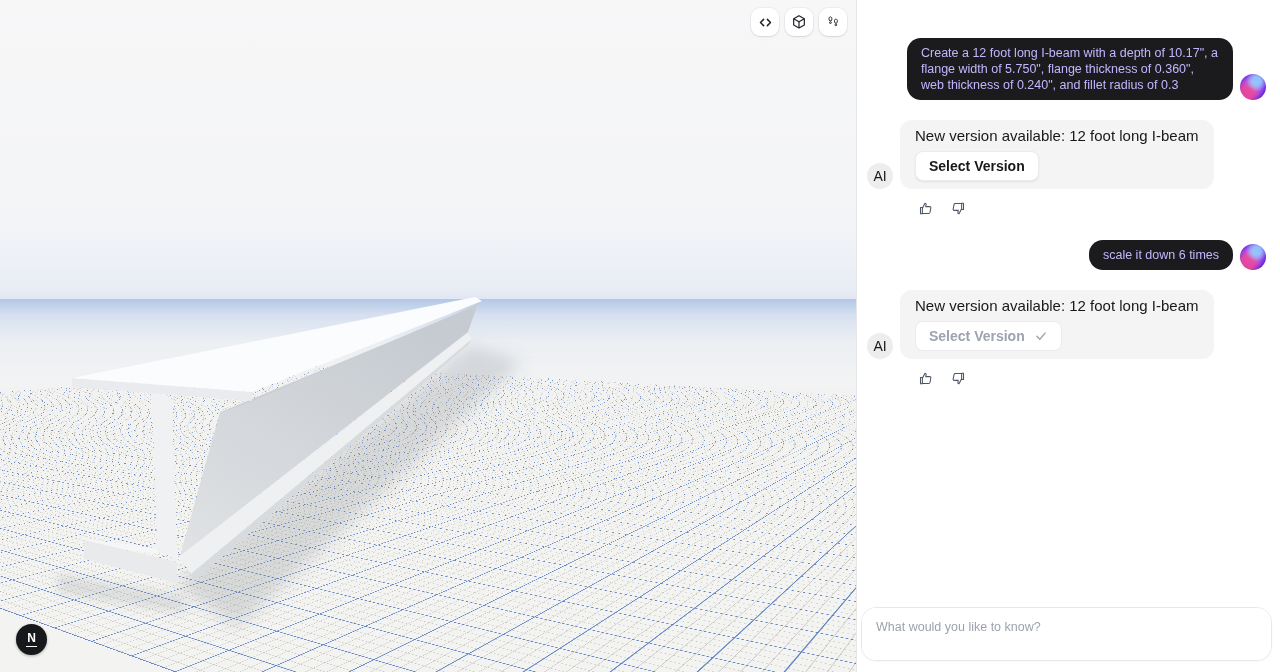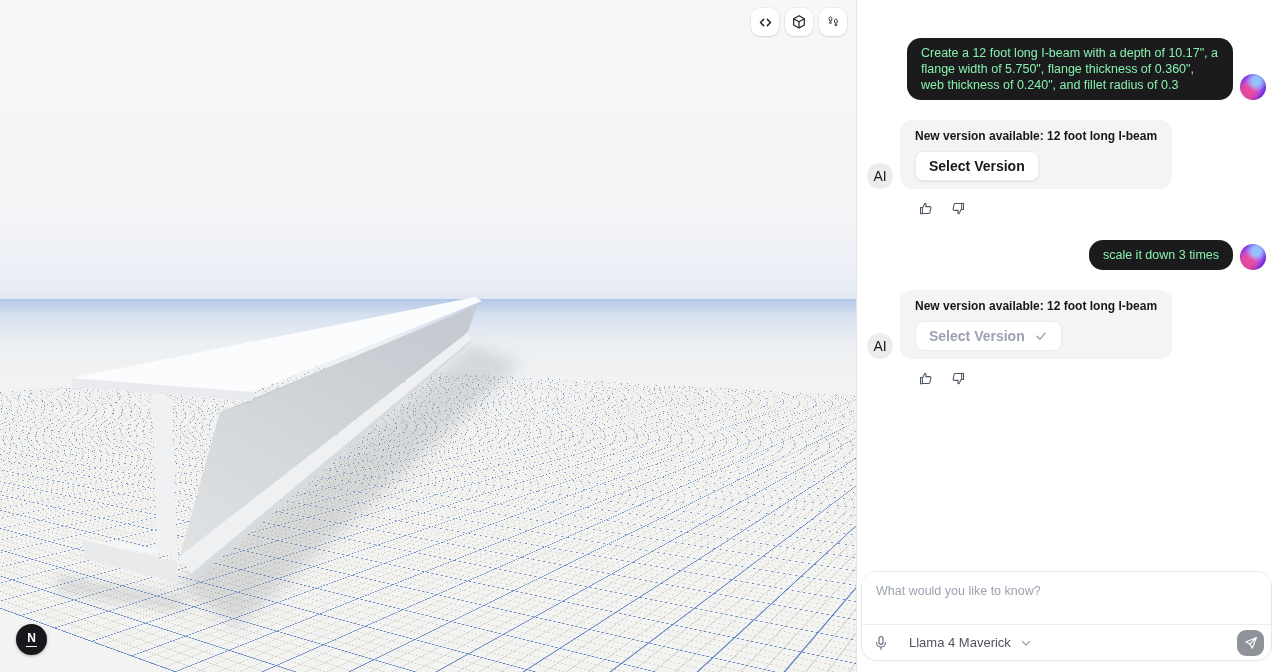--- a/index.html
+++ b/index.html
@@ -45,23 +45,23 @@
   .msg-row { display:flex; align-items:flex-end; gap:7px; }
   .msg-row.user { justify-content:flex-end; }
   .avatar { width:26px; height:26px; border-radius:50%; flex:0 0 26px; }
   .ai-avatar { background:#ededee; color:#18181b; font-size:14px; display:flex; align-items:center; justify-content:center; }
   .user-avatar { background:
          radial-gradient(circle at 64% 26%, rgba(147,197,253,.95) 0 16%, rgba(147,197,253,0) 42%),
          radial-gradient(circle at 28% 72%, rgba(236,72,153,.9) 0 22%, rgba(236,72,153,0) 55%),
          radial-gradient(circle at 50% 45%, #d8b4fe 0%, #a855f7 40%, #6d28d9 68%, #312e81 100%); }
 
   .bubble { border-radius:14px; font-size:12.5px; line-height:16px; }
-  .user-bubble { background:#1b1b1e; color:#86efac; padding:7px 14px; max-width:326px; }
+  .user-bubble { background:#1b1b1e; color:#c4b5fd; padding:7px 14px; max-width:326px; }
   .ai-bubble { background:#f4f4f5; color:#18181b; padding:8px 15px 8px; border-radius:12px; min-width:257px; }
-  .ai-text { font-size:12px; line-height:16px; margin-bottom:7px;font-weight:bold; }
+  .ai-text { font-size:15px; line-height:16px; margin-bottom:7px; }
   .version-btn { display:inline-flex; align-items:center; gap:9px; background:#fff; border:1px solid #ececee;
          border-radius:8px; padding:6px 13px; font-size:14px; font-weight:bold; color:#18181b; cursor:pointer;
          box-shadow:0 1px 2px rgba(0,0,0,.08); font-family:inherit; }
   .version-btn.selected { color:#9ca3af; box-shadow:none; }
   .feedback-row { display:flex; gap:18px; margin:12px 0 0 51px; }
   .icon-btn { background:none; border:0; padding:0; cursor:pointer; display:flex; }
 
   .gap-a { margin-top:20px; } .gap-b { margin-top:24px; }
 
   
@@ -176,21 +176,21 @@
           </svg>
         </button>
         <button class="icon-btn">
           <svg width="15" height="15" viewBox="0 0 24 24" fill="none" stroke="#4b5563" stroke-width="1.7" stroke-linejoin="round" stroke-linecap="round" transform="rotate(180)">
             <path d="M7 10.5v10H4v-10h3zm0 1l4.2-8c1 0 1.8.8 1.8 1.8L12.4 9H19c1 0 1.8.9 1.6 1.9l-1.5 7.5c-.2 1-1 1.6-2 1.6H7"></path>
           </svg>
         </button>
       </div>
 
       <div class="msg-row user gap-b">
-        <div class="bubble user-bubble">scale it down 3 times</div>
+        <div class="bubble user-bubble">scale it down 6 times</div>
         <div class="avatar user-avatar"></div>
       </div>
 
       <div class="msg-row ai gap-a">
         <div class="avatar ai-avatar">AI</div>
         <div class="bubble ai-bubble">
           <div class="ai-text">New version available: 12 foot long I-beam</div>
           <button class="version-btn selected">
             <span>Select Version</span>
             <svg width="14" height="14" viewBox="0 0 24 24" fill="none" stroke="#9ca3af" stroke-width="2.4" stroke-linecap="round" stroke-linejoin="round">
@@ -210,38 +210,17 @@
             <path d="M7 10.5v10H4v-10h3zm0 1l4.2-8c1 0 1.8.8 1.8 1.8L12.4 9H19c1 0 1.8.9 1.6 1.9l-1.5 7.5c-.2 1-1 1.6-2 1.6H7"></path>
           </svg>
         </button>
       </div>
 
     </div>
 
     <div class="composer">
       <div class="inputbox">
         <textarea placeholder="What would you like to know?" style=""></textarea>
-        <div class="composer-bar">
-          <button class="icon-btn">
-            <svg width="16" height="16" viewBox="0 0 24 24" fill="none" stroke="#6b7280" stroke-width="1.8" stroke-linecap="round">
-              <rect x="9" y="2.5" width="6" height="11.5" rx="3"></rect>
-              <path d="M5.5 11.5a6.5 6.5 0 0 0 13 0"></path>
-                <path d="M12 18v3.5"></path>
-            </svg>
-          </button>
-          <button class="model-btn">
-            <span>Llama 4 Maverick</span>
-            <svg width="14" height="14" viewBox="0 0 24 24" fill="none" stroke="#9ca3af" stroke-width="2.2" stroke-linecap="round" stroke-linejoin="round">
-              <path d="M6 9.5l6 6 6-6"></path>
-            </svg>
-          </button>
-          <button class="send-btn">
-            <svg width="14" height="14" viewBox="0 0 24 24" fill="none" stroke="#ffffff" stroke-width="1.9" stroke-linejoin="round" stroke-linecap="round">
-              <path d="M21 3L3 10.3l7.2 3.5L14.2 21z"></path>
-                <path d="M21 3L10.2 13.8"></path>
-            </svg>
-          </button>
-        </div>
       </div>
     </div>
   </aside>
 
 </div>
 
 </body></html>

